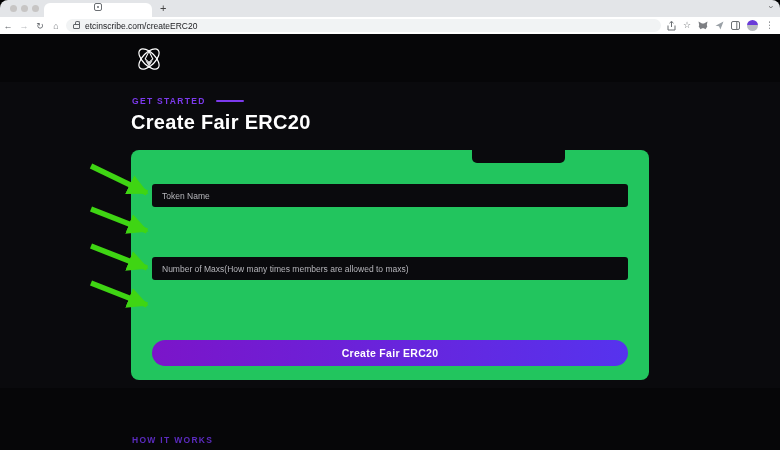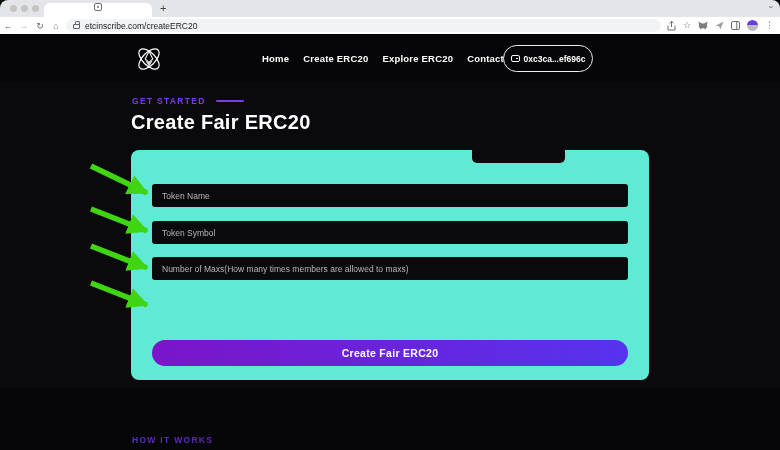--- a/index.html
+++ b/index.html
@@ -49,21 +49,21 @@
     border-radius:14px; display:flex; align-items:center; justify-content:center; gap:4px; cursor:pointer; }
   .wallet-ic { width:9px; height:7px; border:1px solid #fff; border-radius:2px; position:relative; }
   .wallet-ic::after{content:"";position:absolute;right:1px;top:2px;width:2px;height:1px;background:#fff;}
   .wallet-text { font-size:8.5px; font-weight:bold; color:#fff; white-space:nowrap; }
 
   .kicker-row { position:absolute; left:132px; top:62px; display:flex; align-items:center; gap:10px;text-align:center; }
   .kicker { font-size:8.5px; font-weight:bold; letter-spacing:1.3px; color:#7c3aed; }
   .kicker-line { width:28px; height:2px; background:#7c3aed; border-radius:1px; }
   .hero-title { position:absolute; left:131px; top:77px; font-size:20px; font-weight:800; color:#fff; letter-spacing:.3px; }
 
-  .card { position:absolute; left:131px; top:116px; width:518px; height:230px; background:#5eead4; border-radius:8px; }
+  .card { position:absolute; left:131px; top:116px; width:518px; height:230px; background:#22c55e; border-radius:8px; }
   .card-notch { position:absolute; left:341px; top:0; width:93px; height:13px; background:#0a0a0d;
     border-radius:0 0 5px 5px; }
   .field { position:absolute; left:21px; width:476px; height:23px; background:#0a0a0d; border:none;
     border-radius:3px; color:#e4e4e8; font-size:8.5px; padding:0 10px; outline:none;
     font-family:"Liberation Sans", sans-serif; }
   .field::placeholder { color:#b6b6bb; opacity:1; }
   .f1{top:34px}.f2{top:71px}.f3{top:107px}.f4{top:144px}
   .submit-btn { position:absolute; left:21px; top:190px; width:476px; height:26px; border:none; border-radius:13px;
     background:linear-gradient(90deg,#7b15c9,#5633ee); color:#fff; font-weight:bold; font-size:10.5px;
     letter-spacing:.3px; cursor:pointer; font-family:"Liberation Sans", sans-serif; }
@@ -134,42 +134,31 @@
 
     <div class="site-header">
       <svg class="logo" viewBox="0 0 40 40">
         <g fill="none" stroke="#ffffff" stroke-width="1.4">
           <ellipse cx="20" cy="20" rx="15" ry="7.5" transform="rotate(45 20 20)"></ellipse>
           <ellipse cx="20" cy="20" rx="15" ry="7.5" transform="rotate(-45 20 20)"></ellipse>
         </g>
         <path d="M20 11 L24.5 20 L20 24 L15.5 20 Z" fill="none" stroke="#ffffff" stroke-width="1.2"></path>
         <path d="M20 24 L24.5 21.5 L20 29 L15.5 21.5 Z" fill="#ffffff" opacity="0.85"></path>
       </svg>
-      <nav class="main-nav">
-        <span class="nav-link">Home</span>
-        <span class="nav-link">Create ERC20</span>
-        <span class="nav-link">Explore ERC20</span>
-        <span class="nav-link">Contact</span>
-      </nav>
-      <div class="wallet-pill">
-        <span class="wallet-ic"></span>
-        <span class="wallet-text">0xc3ca...ef696c</span>
-      </div>
     </div>
 
     <div class="kicker-row">
       <span class="kicker">GET STARTED</span>
       <span class="kicker-line"></span>
     </div>
     <h1 class="hero-title">Create Fair ERC20</h1>
 
     <div class="card">
       <div class="card-notch"></div>
       <input class="field f1" type="text" placeholder="Token Name" style="">
-      <input class="field f2" type="text" placeholder="Token Symbol" style="">
       <input class="field f3" type="text" placeholder="Number of Maxs(How many times members are allowed to maxs)" style="">
       <button class="submit-btn">Create Fair ERC20</button>
     </div>
 
     <div class="footer-kicker-row">
       <span class="footer-kicker">HOW IT WORKS</span>
       <span class="footer-line"></span>
     </div>
 
     <svg class="arrows-overlay" viewBox="0 0 780 416">

